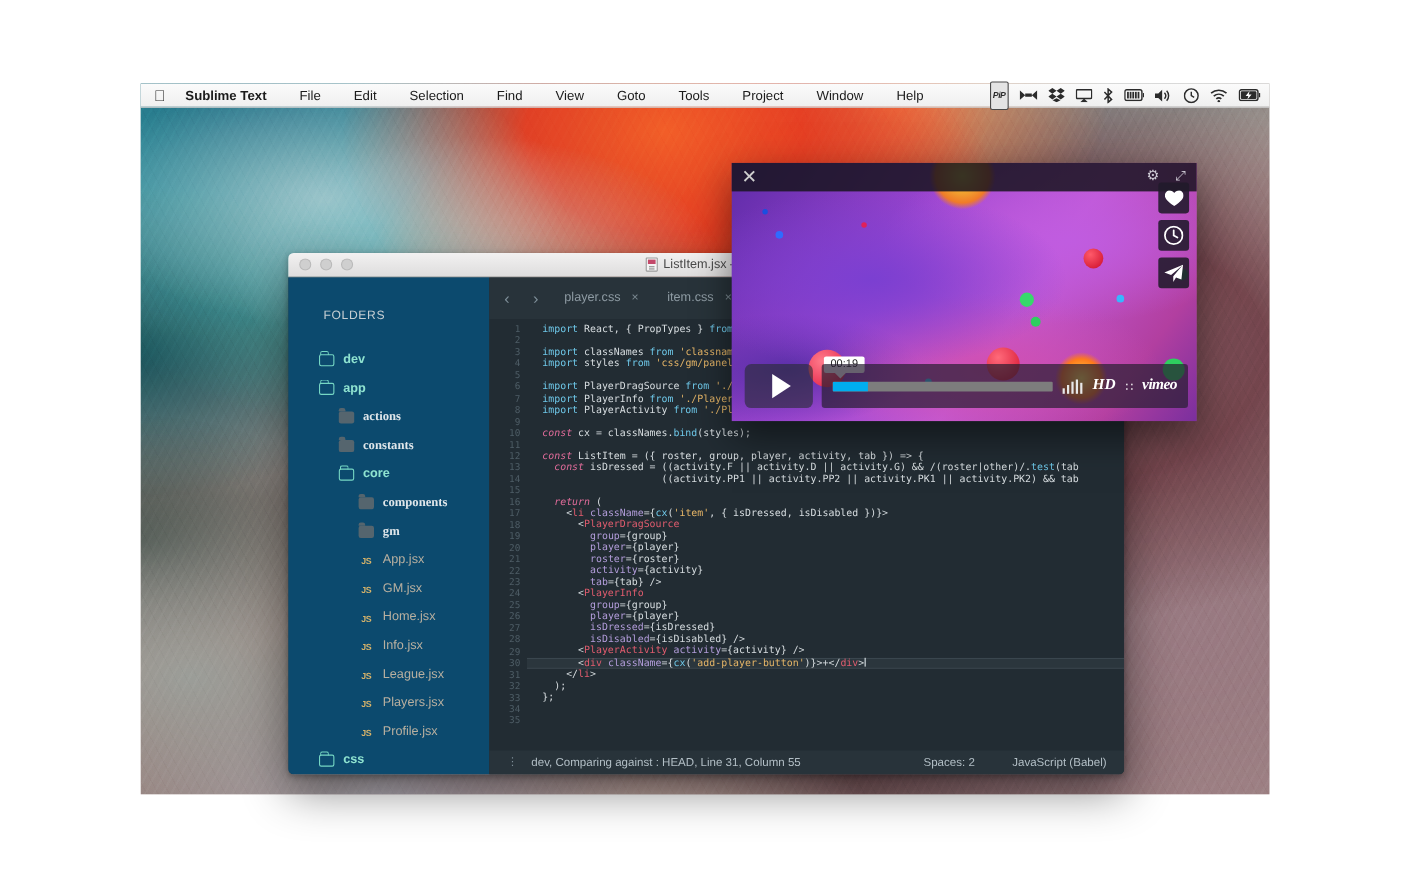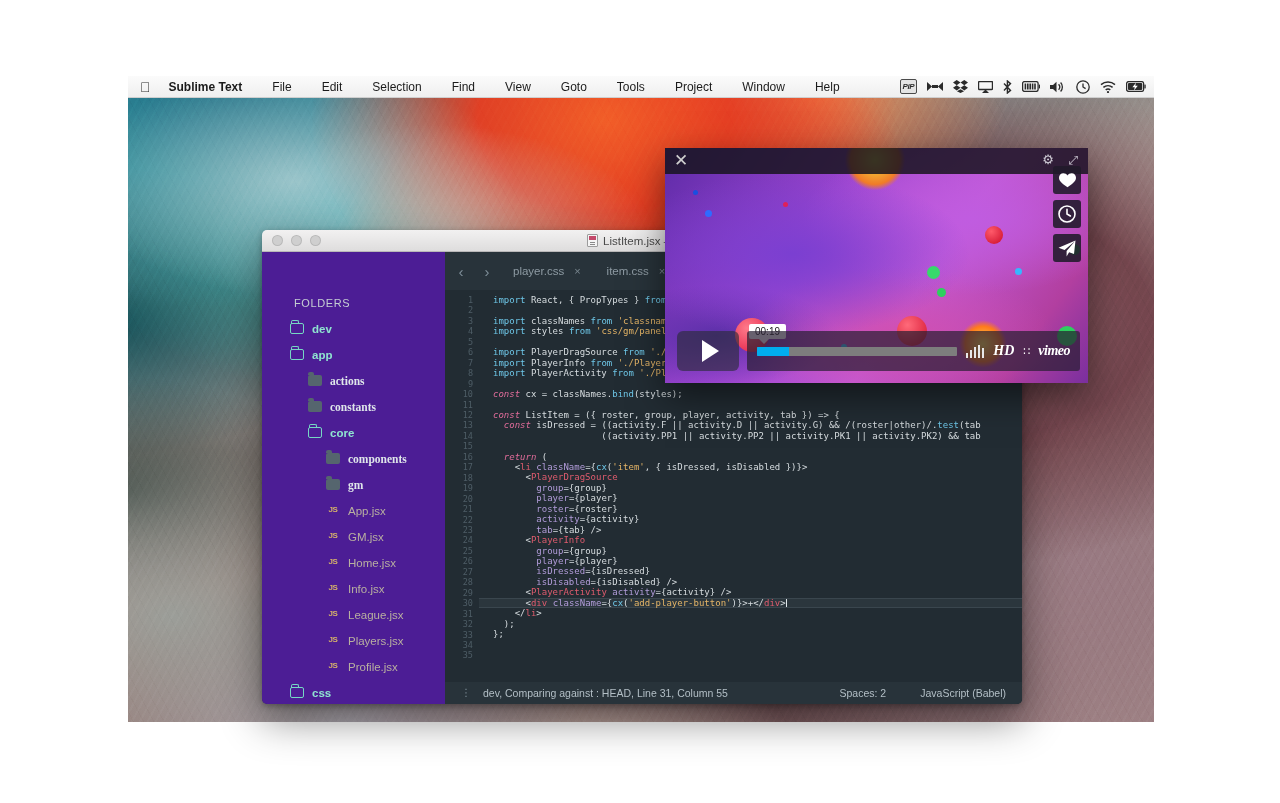--- a/index.html
+++ b/index.html
@@ -69,21 +69,21 @@
     background:linear-gradient(#fbfbfb,#efefef);
     border-bottom:1px solid #cfcfcf;
     display:flex; align-items:center; padding:0 8px; z-index:40;
     font-size:12px; color:#1b1b1b;
   }
   .mb-left{ display:flex; align-items:center; gap:14px; }
   .mb-apple{ font-size:14px; line-height:1; color:#2a2a2a; padding:0 4px; }
   .mb-app{ font-weight:bold; }
   .mb-item{ white-space:nowrap;margin-left:16px; }
   .mb-right{ margin-left:auto; display:flex; align-items:center; gap:10px; color:#2b2b2b; }
-  .tray-ico{ display:inline-flex; align-items:center; justify-content:center; height:15px;font-style:italic; }
+  .tray-ico{ display:inline-flex; align-items:center; justify-content:center; height:26px;font-style:italic; }
   .tray-boxed{ border:1px solid #4a4a4a; border-radius:2px; padding:0 2px;
                font-size:8px; font-weight:bold; letter-spacing:-.5px; background:#e4e4e4; }
 
   
   #sublime{
     position:absolute; left:262px; top:230px; width:760px; height:474px;
     border-radius:5px; overflow:hidden; z-index:20;
     box-shadow:0 16px 42px rgba(0,0,0,.45), 0 2px 6px rgba(0,0,0,.3);
   }
   #st-titlebar{
@@ -102,25 +102,25 @@
   .doc-ico{ width:11px; height:13px; background:#f4f4f4; border:1px solid #9b9b9b;
             border-radius:1px; position:relative; display:inline-block; }
   .doc-ico:before{ content:""; position:absolute; left:1px; right:1px; top:1px; height:4px;
                    background:#c3496a; }
   .doc-ico:after{ content:""; position:absolute; left:2px; right:2px; bottom:1px; height:1px;
                   background:#8a8a8a; box-shadow:0 -2px 0 #8a8a8a; }
 
   #st-body{ display:flex; height:452px; background:#283238; }
 
   
-  #st-sidebar{ width:183px; background:#4c1d95; padding-top:45px; flex-shrink:0;
+  #st-sidebar{ width:183px; background:#0c4a6e; padding-top:29px; flex-shrink:0;
                font-size:11.5px; }
   .folders-head{ color:#c5ced3; font-size:11px; letter-spacing:.6px;
                  padding:0 0 14px 32px; }
-  .tree-row{ display:flex; align-items:flex-start; gap:8px; height:26px; padding-left:28px; }
+  .tree-row{ display:flex; align-items:flex-end; gap:8px; height:26px; padding-left:28px; }
   .fold-ico{ width:14px; height:11px; flex-shrink:0; position:relative; }
   .fold-open{ border:1.6px solid #76d7c4; border-radius:2px; background:transparent; }
   .fold-open:before{ content:""; position:absolute; left:0px; top:-4px; width:6px; height:3px;
                      border:1.6px solid #76d7c4; border-bottom:none; border-radius:2px 2px 0 0; }
   .fold-closed{ background:#55656e; border-radius:2px; }
   .fold-closed:before{ content:""; position:absolute; left:0; top:-3px; width:6px; height:3px;
                        background:#55656e; border-radius:2px 2px 0 0; }
   .js-ico{ font-size:8px; font-weight:bold; color:#d5b26a; width:14px; flex-shrink:0;
            text-align:center; letter-spacing:-.3px; }
   .tree-label{ white-space:nowrap; }

